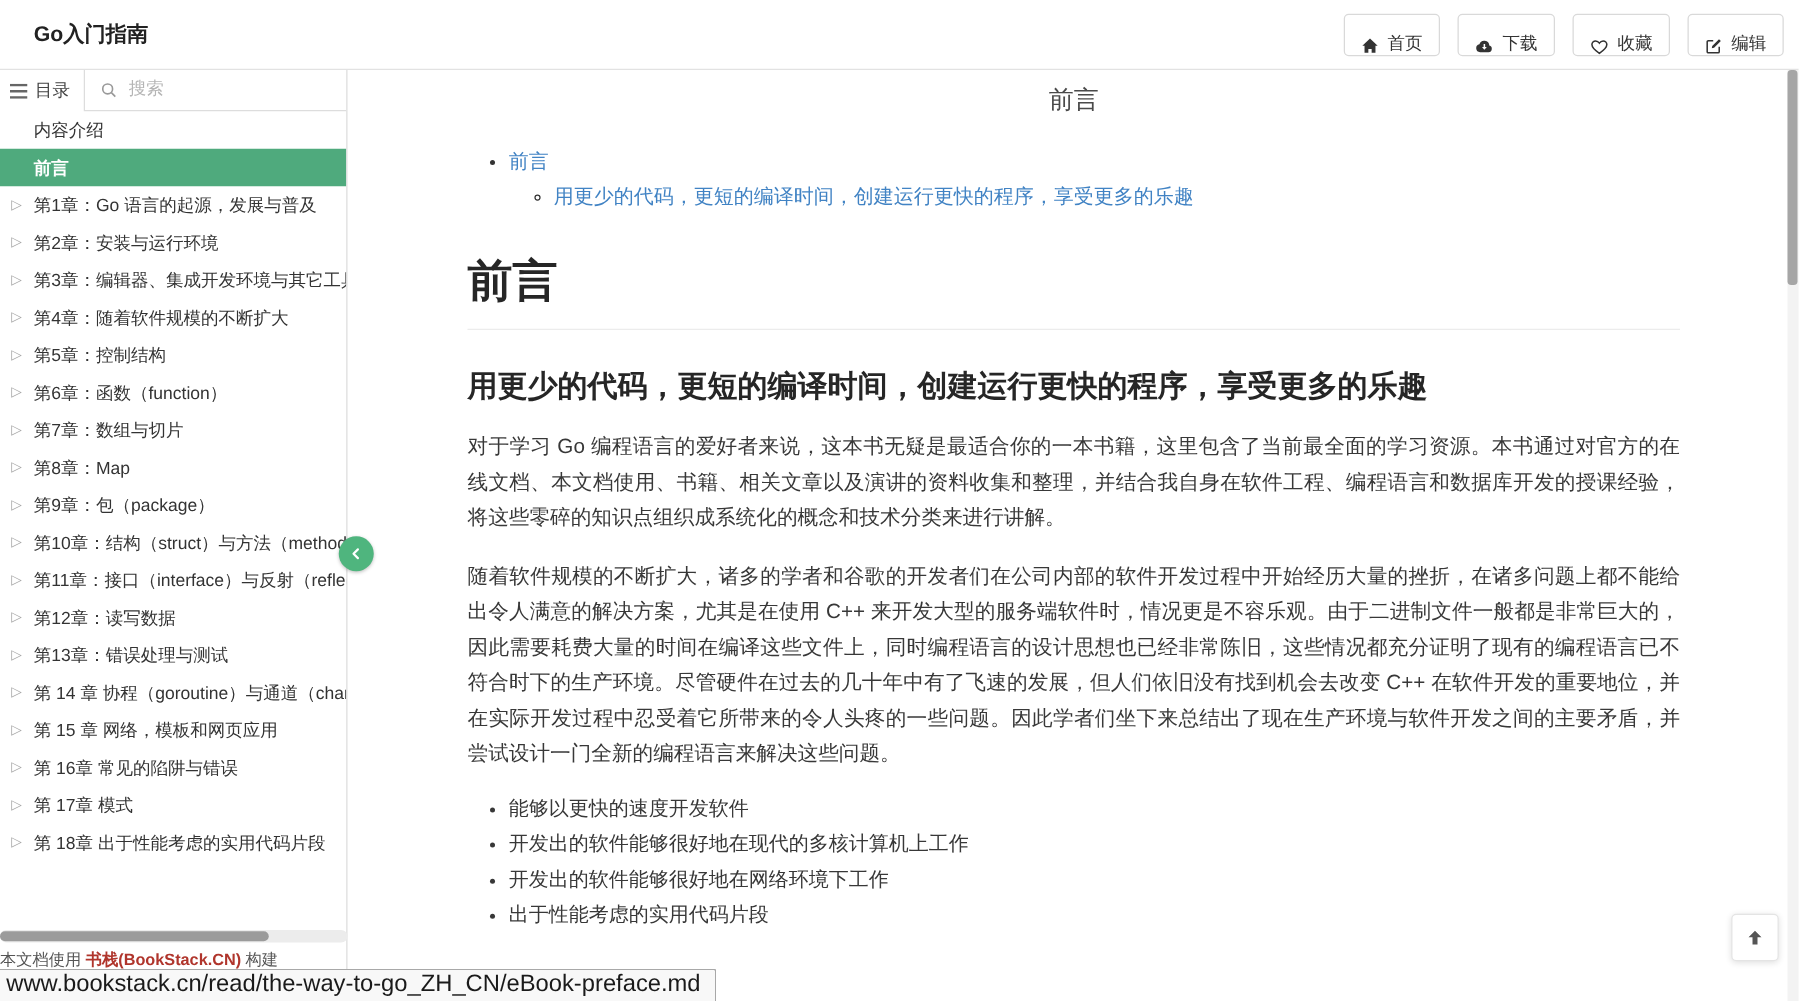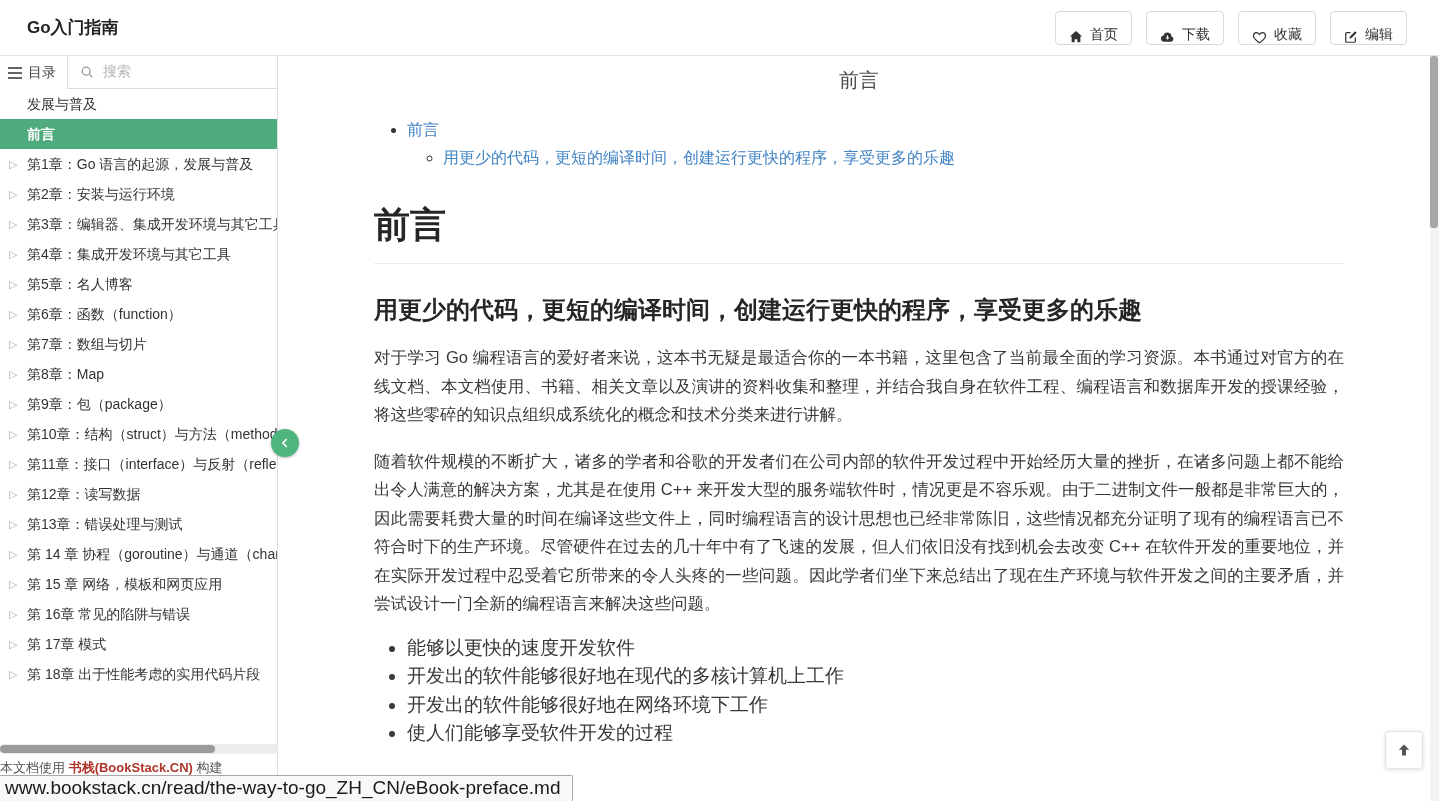--- a/index.html
+++ b/index.html
@@ -8,21 +8,21 @@
     width:1439px; height:801px; overflow:hidden; position:relative;
     background:#fff; color:#333;
     font-family:"Liberation Sans","DejaVu Sans",sans-serif;
   }
 
   
   .header {
     position:absolute; top:0; left:0; right:0; height:56px;
     background:#fff; border-bottom:1px solid #e2e2e2;
     display:flex; align-items:center; justify-content:space-between;
-    padding:0 32px 0 27px; z-index:20;
+    padding:0 12px 0 27px; z-index:20;
   }
   .app-title { font-size:17px; font-weight:bold; color:#222; }
   .header-actions { display:flex; gap:14px; }
   .hbtn {
     display:flex; align-items:flex-end; gap:7px;
     background:#fff; border:1px solid #d9d9d9; border-radius:4px;
     padding:0 13px; height:34px; font-size:14px; color:#333;
     font-family:inherit; cursor:pointer;
   }
   .hbtn svg { display:block; }
@@ -89,21 +89,21 @@
   ul.toc-links ul { margin:0; padding-left:36px; list-style:circle; }
   ul.toc-links a { color:#4183c4; text-decoration:none; cursor:pointer; }
 
   h1.article-title {
     font-size:36px; line-height:41px; font-weight:700; color:#262626;
     margin:32px 0 0; padding-bottom:18px; border-bottom:1px solid #ececec;
   }
   h2.article-subtitle { font-size:24px; line-height:31px; font-weight:700; color:#262626; margin:30px 0 0; }
   .content p { font-size:16.5px; line-height:28.5px; color:#383838; margin:18px 0 0; text-align:justify; }
   ul.req-list { margin:16px 0 0; padding-left:33px; list-style:disc; }
-  ul.req-list li { font-size:19px; line-height:28.5px; color:#383838; }
+  ul.req-list li { font-size:16px; line-height:28.5px; color:#383838; }
 
   
   .v-scrollbar { position:absolute; top:56px; right:0; width:9px; bottom:0; background:#f3f3f3; z-index:30; cursor:pointer; }
   .v-scrollbar .thumb { position:absolute; top:0; left:0; width:8px; height:172px; background:#a6a6a6; border-radius:3px; }
 
   .scroll-top {
     position:absolute; right:16px; bottom:32px; width:38px; height:38px;
     background:#fff; border:1px solid #e4e4e4; border-radius:4px;
     box-shadow:0 1px 5px rgba(0,0,0,.12);
     display:flex; align-items:center; justify-content:center; z-index:25; cursor:pointer;
@@ -165,27 +165,27 @@
     <div class="side-search">
       <svg width="14" height="14" viewBox="0 0 16 16">
           <circle cx="7" cy="7" r="4.5" fill="none" stroke="#999" stroke-width="1.5"></circle>
           <line x1="10.4" y1="10.4" x2="14" y2="14" stroke="#999" stroke-width="1.5"></line>
         </svg>
       <input type="text" placeholder="搜索" style="">
     </div>
   </div>
 
   <div class="toc-list">
-    <div class="toc-item"><span>发展与普及</span></div>
+    <div class="toc-item"><span>内容介绍</span></div>
     <div class="toc-item selected"><span>前言</span></div>
     <div class="toc-item chapter"><span class="caret">▷</span><span>第1章：Go 语言的起源，发展与普及</span></div>
     <div class="toc-item chapter"><span class="caret">▷</span><span>第2章：安装与运行环境</span></div>
     <div class="toc-item chapter"><span class="caret">▷</span><span>第3章：编辑器、集成开发环境与其它工具</span></div>
-    <div class="toc-item chapter"><span class="caret">▷</span><span>第4章：集成开发环境与其它工具</span></div>
-    <div class="toc-item chapter"><span class="caret">▷</span><span>第5章：名人博客</span></div>
+    <div class="toc-item chapter"><span class="caret">▷</span><span>第4章：随着软件规模的不断扩大</span></div>
+    <div class="toc-item chapter"><span class="caret">▷</span><span>第5章：控制结构</span></div>
     <div class="toc-item chapter"><span class="caret">▷</span><span>第6章：函数（function）</span></div>
     <div class="toc-item chapter"><span class="caret">▷</span><span>第7章：数组与切片</span></div>
     <div class="toc-item chapter"><span class="caret">▷</span><span>第8章：Map</span></div>
     <div class="toc-item chapter"><span class="caret">▷</span><span>第9章：包（package）</span></div>
     <div class="toc-item chapter"><span class="caret">▷</span><span>第10章：结构（struct）与方法（method）</span></div>
     <div class="toc-item chapter"><span class="caret">▷</span><span>第11章：接口（interface）与反射（reflection）</span></div>
     <div class="toc-item chapter"><span class="caret">▷</span><span>第12章：读写数据</span></div>
     <div class="toc-item chapter"><span class="caret">▷</span><span>第13章：错误处理与测试</span></div>
     <div class="toc-item chapter"><span class="caret">▷</span><span>第 14 章 协程（goroutine）与通道（channel）</span></div>
     <div class="toc-item chapter"><span class="caret">▷</span><span>第 15 章 网络，模板和网页应用</span></div>
@@ -227,21 +227,21 @@
     <h1 class="article-title">前言</h1>
     <h2 class="article-subtitle">用更少的代码，更短的编译时间，创建运行更快的程序，享受更多的乐趣</h2>
 
     <p>对于学习 Go 编程语言的爱好者来说，这本书无疑是最适合你的一本书籍，这里包含了当前最全面的学习资源。本书通过对官方的在线文档、本文档使用、书籍、相关文章以及演讲的资料收集和整理，并结合我自身在软件工程、编程语言和数据库开发的授课经验，将这些零碎的知识点组织成系统化的概念和技术分类来进行讲解。</p>
     <p>随着软件规模的不断扩大，诸多的学者和谷歌的开发者们在公司内部的软件开发过程中开始经历大量的挫折，在诸多问题上都不能给出令人满意的解决方案，尤其是在使用 C++ 来开发大型的服务端软件时，情况更是不容乐观。由于二进制文件一般都是非常巨大的，因此需要耗费大量的时间在编译这些文件上，同时编程语言的设计思想也已经非常陈旧，这些情况都充分证明了现有的编程语言已不符合时下的生产环境。尽管硬件在过去的几十年中有了飞速的发展，但人们依旧没有找到机会去改变 C++ 在软件开发的重要地位，并在实际开发过程中忍受着它所带来的令人头疼的一些问题。因此学者们坐下来总结出了现在生产环境与软件开发之间的主要矛盾，并尝试设计一门全新的编程语言来解决这些问题。</p>
 
     <ul class="req-list">
       <li>能够以更快的速度开发软件</li>
       <li>开发出的软件能够很好地在现代的多核计算机上工作</li>
       <li>开发出的软件能够很好地在网络环境下工作</li>
-      <li>使人们能够享受软件开发的过程</li>
+      <li>出于性能考虑的实用代码片段</li>
     </ul>
   </div>
 </div>
 
 <div class="v-scrollbar">
   <div class="thumb"></div>
 </div>
 
 <div class="scroll-top">
   <svg width="16" height="16" viewBox="0 0 16 16">

